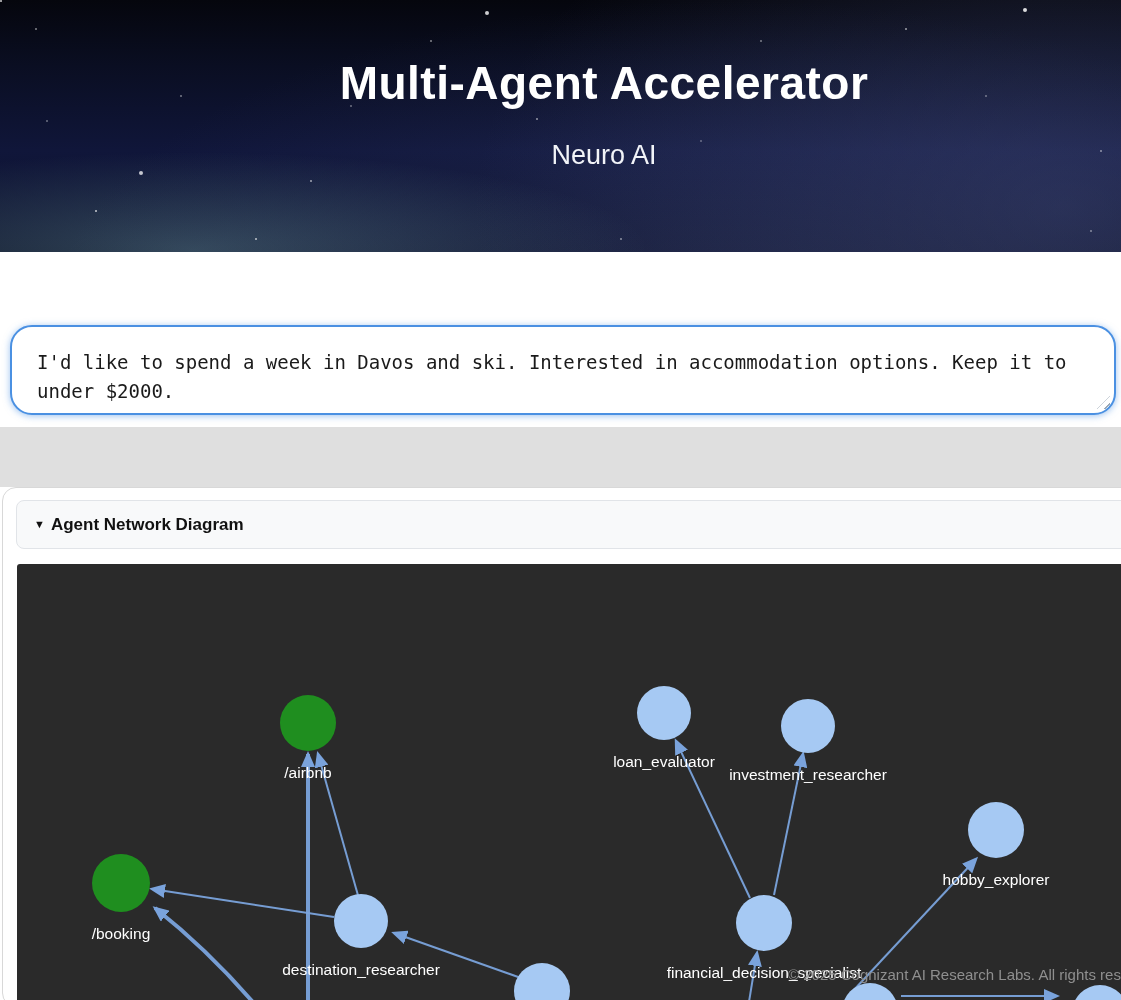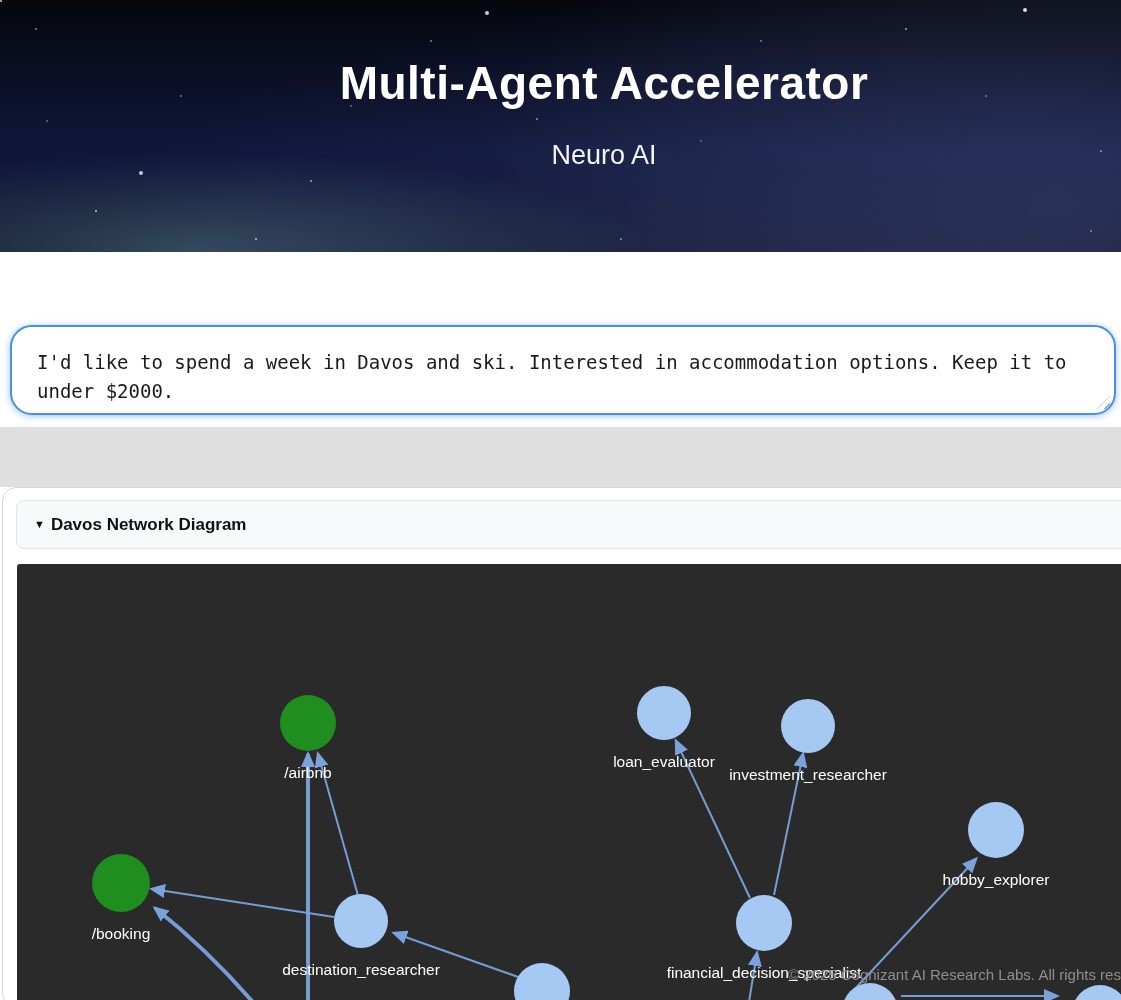--- a/index.html
+++ b/index.html
@@ -101,21 +101,21 @@
   <div class="prompt-box">
     <textarea class="prompt-input" spellcheck="false" style="">I'd like to spend a week in Davos and ski. Interested in accommodation options. Keep it to under $2000.</textarea>
     <div class="resize-handle"></div>
   </div>
 
   <div class="gray-band"></div>
 
   <div class="network-card">
     <div class="collapse-header">
       <span class="collapse-triangle">▼</span>
-      <span class="collapse-title">Davos Network Diagram</span>
+      <span class="collapse-title">Agent Network Diagram</span>
     </div>
     <div class="diagram">
       <svg width="1176" height="450" viewBox="0 0 1176 450" xmlns="http://www.w3.org/2000/svg">
           <defs>
             <marker id="arrowhead" markerUnits="userSpaceOnUse" markerWidth="16" markerHeight="14" refX="13" refY="7" orient="auto">
               <path d="M0,0 L16,7 L0,14 Z" fill="#7aa3dc"></path>
             </marker>
           </defs>
           <path d="M344,342 L301,190" stroke="#7aa3dc" stroke-width="2" fill="none" stroke-opacity="0.95" marker-end="url(#arrowhead)"></path>
           <path d="M291,450 L291,190" stroke="#7aa3dc" stroke-width="4" fill="none" stroke-opacity="0.95" marker-end="url(#arrowhead)"></path>

